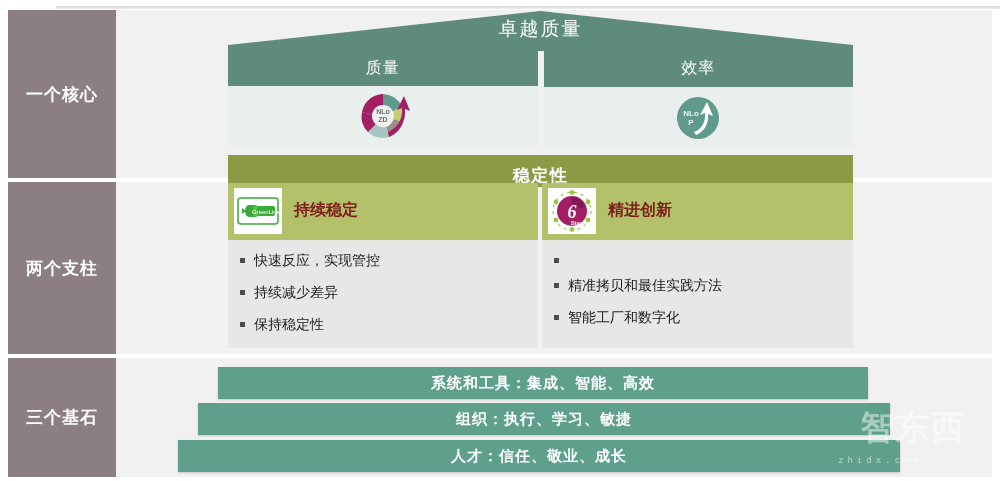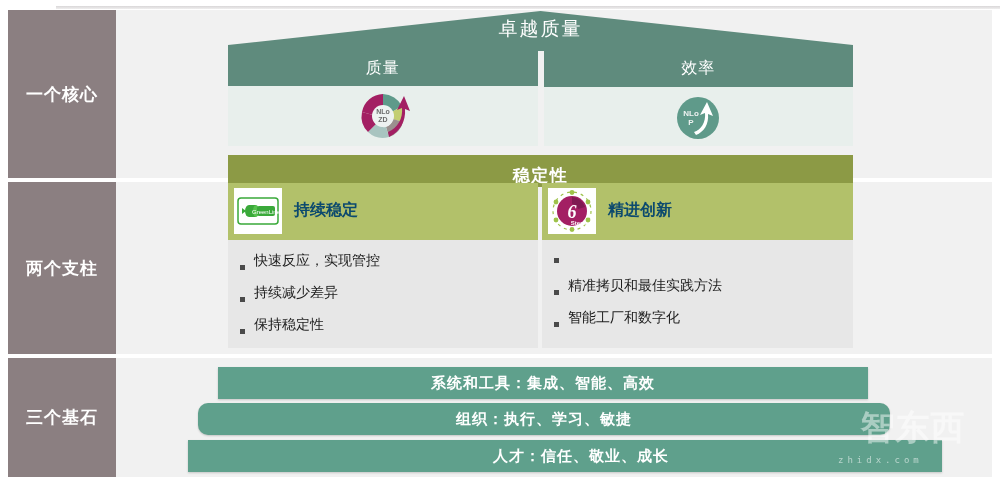--- a/index.html
+++ b/index.html
@@ -158,32 +158,32 @@
     background: #ffffff;
     display: flex;
     align-items: center;
     justify-content: center;
     flex: 0 0 auto;
   }
   .pillar-title {
     margin-left: 12px;
     font-size: 16px;
     font-weight: bold;
-    color: #0c4a6e;
+    color: #7f1d1d;
   }
   .pillar-body {
     height: 110px;
     background: #e7e7e7;
     border-top: 2px solid #b2c16a;
     padding: 12px 0 0 12px;
     box-sizing: border-box;
   }
   .bullet {
     display: flex;
-    align-items: flex-end;
+    align-items: flex-start;
     margin-bottom: 14px;
     font-size: 14px;
     color: #1d1d1d;
   }
   .bullet .dot {
     width: 5px;
     height: 5px;
     background: #4a4a4a;
     margin-right: 9px;
     margin-top: 6px;
@@ -197,22 +197,22 @@
     color: #ffffff;
     display: flex;
     align-items: center;
     justify-content: center;
     font-size: 15px;
     font-weight: bold;
     letter-spacing: 1px;
     box-shadow: 0 1px 2px rgba(0,0,0,0.18);
   }
   .fb-1 { left: 218px; top: 367px; width: 650px; height: 32px; }
-  .fb-2 { left: 198px; top: 403px; width: 692px; height: 32px; border-radius: 10px; }
-  .fb-3 { left: 188px; top: 440px; width: 722px; height: 32px; padding-left: 32px; }
+  .fb-2 { left: 198px; top: 403px; width: 692px; height: 32px; }
+  .fb-3 { left: 178px; top: 440px; width: 722px; height: 32px; }
 
   
   .watermark {
     position: absolute;
     right: 12px;
     bottom: 14px;
     width: 150px;
     height: 66px;
     opacity: 0.55;
     pointer-events: none;

